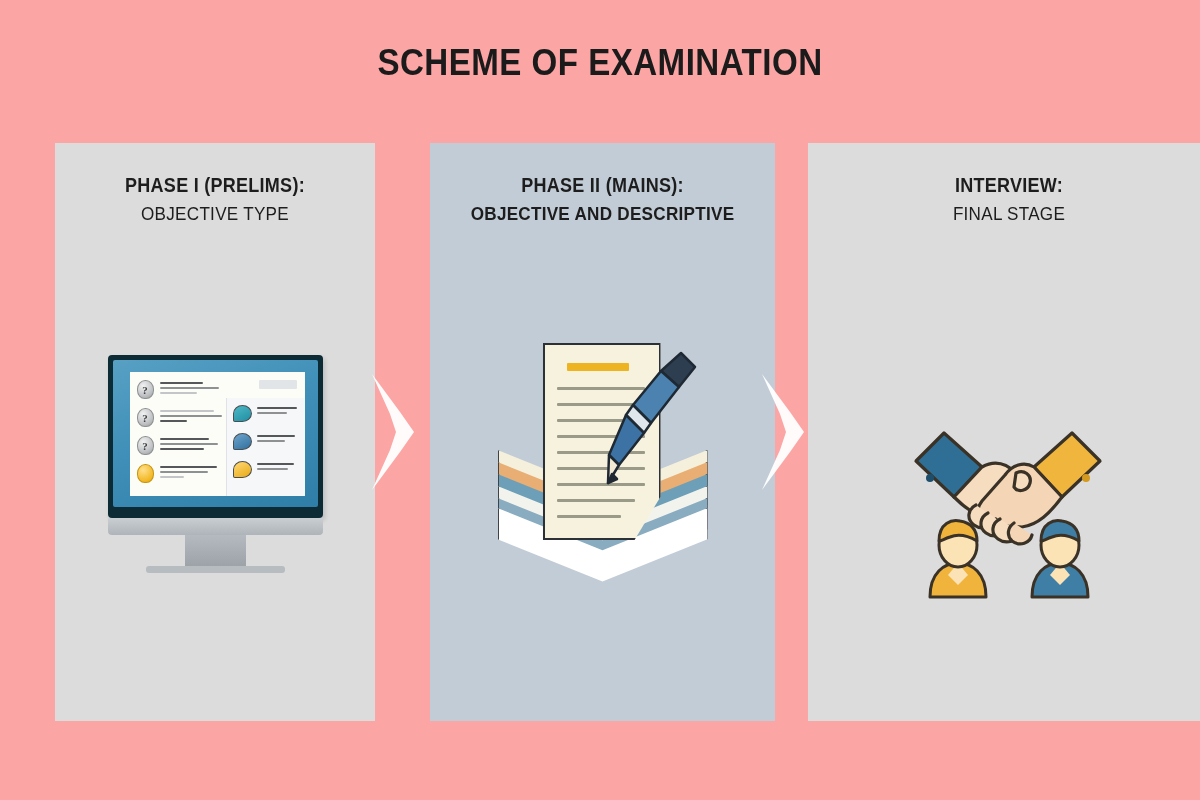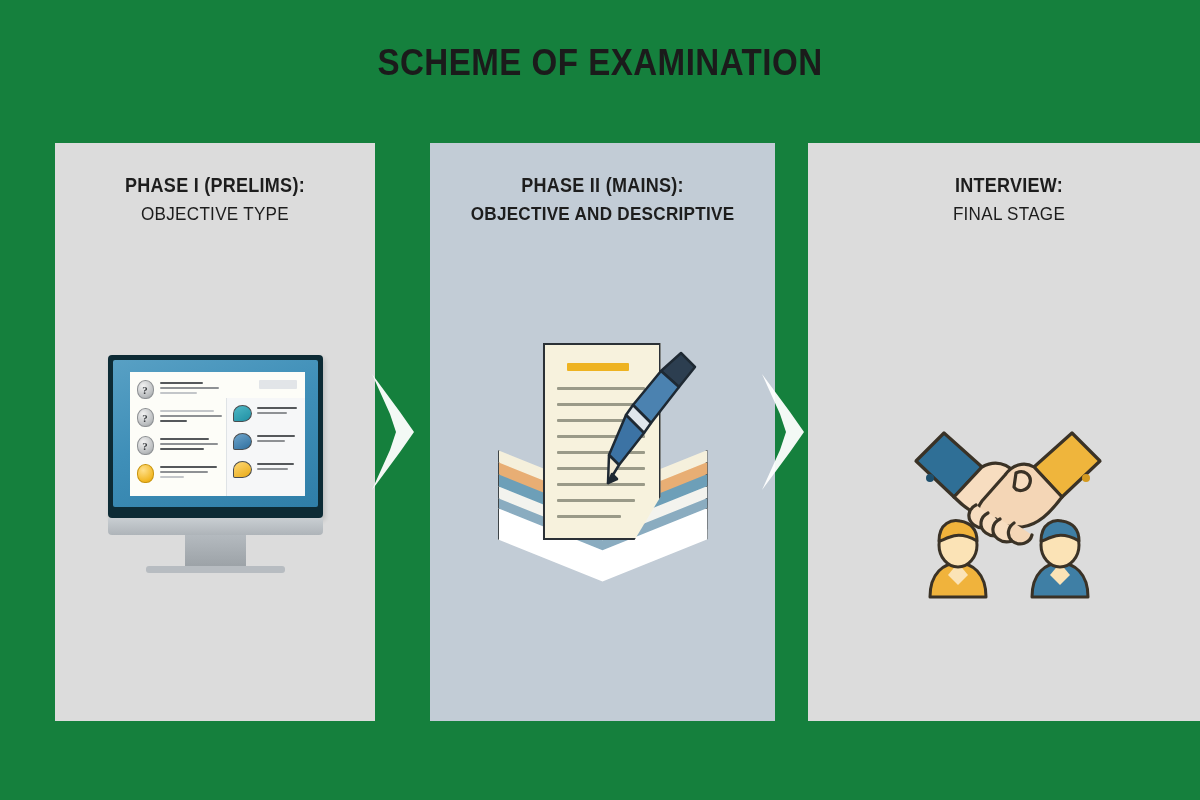--- a/index.html
+++ b/index.html
@@ -2,21 +2,21 @@
 <html><head>
 <meta charset="utf-8">
 <style>
   * { margin:0; padding:0; box-sizing:border-box; }
   html, body {
     width:1200px; height:800px;
     background:#f4f4f4;
     font-family:"Liberation Sans", sans-serif;
     overflow:hidden;
   }
-  #stage { position:relative; width:1200px; height:800px; background:#15803d; }
+  #stage { position:relative; width:1200px; height:800px; background:#fca5a5; }
 
   
   .title {
     position:absolute; left:0; top:42px; width:1200px;
     text-align:center;
     font-size:36px; font-weight:bold; color:#1b1b1b;
     letter-spacing:0.5px;
     transform:scaleX(0.92); transform-origin:center;
   }
 

